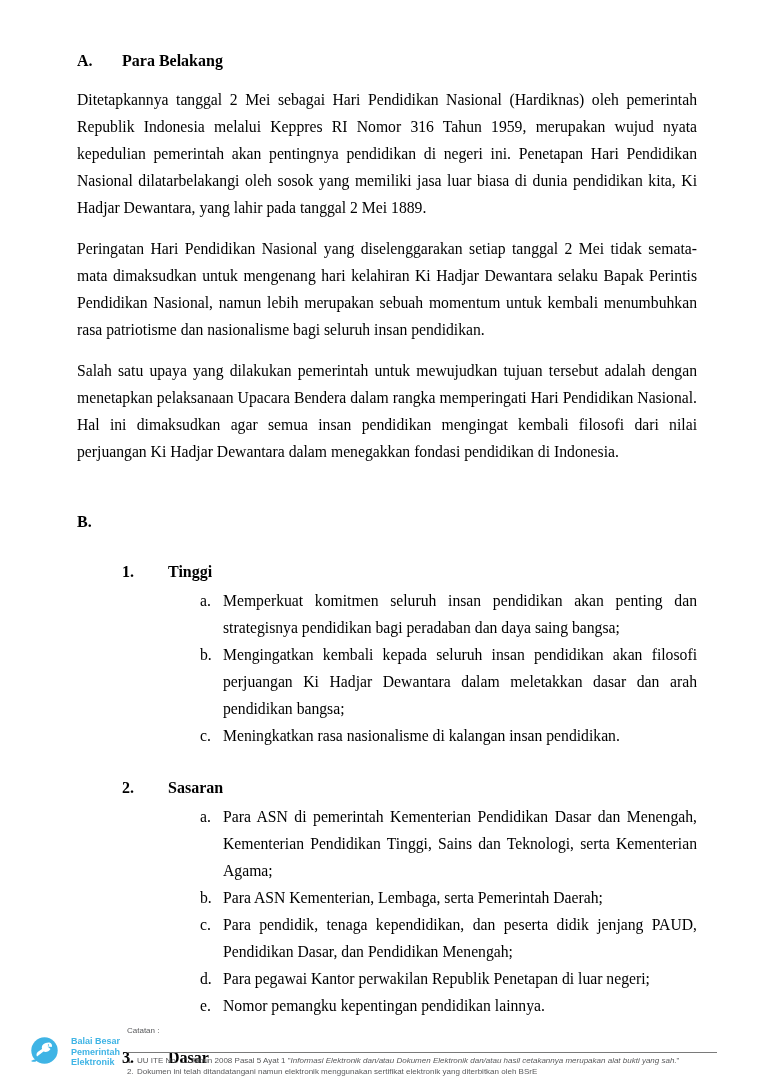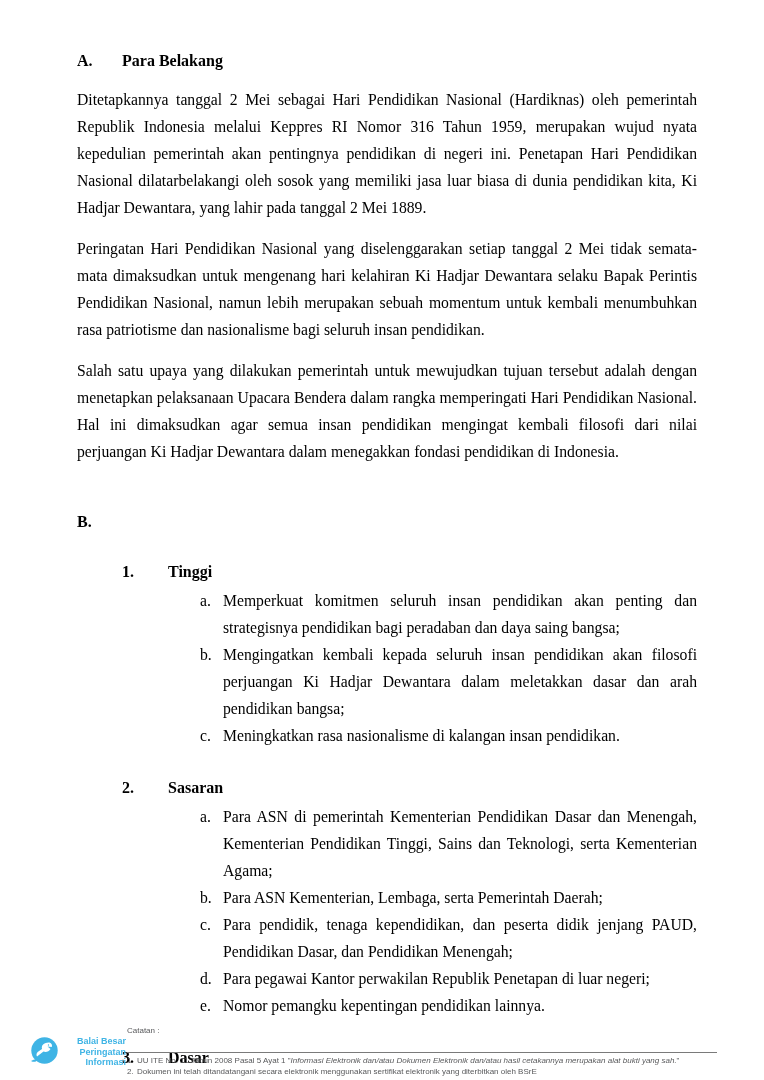--- a/index.html
+++ b/index.html
@@ -71,28 +71,27 @@
   }
   .logo-wrap {
     position: absolute;
     left: 27px;
     top: 11px;
     display: flex;
     align-items: flex-start;
   }
   .logo-svg { width: 34px; height: 34px; flex: none; }
   .logo-text {
-    margin-left: 16px;
+    margin-left: 10px;
     padding-top: 1px;
     color: #3FB4E5;
     font-size: 9px;
     font-weight: bold;
     line-height: 10.5px;
     white-space: nowrap;
-    text-align: right;
   }
   .notes {
     position: absolute;
     left: 127px;
     top: 2px;
     width: 590px;
     color: #58595B;
     font-size: 8px;
   }
   .catatan-label { line-height: 10px; margin-bottom: 16px; }
@@ -184,29 +183,29 @@
 
 <div class="footer">
   <div class="logo-wrap">
     <svg class="logo-svg" viewBox="0 0 34 34" xmlns="http://www.w3.org/2000/svg">
       <circle cx="17.5" cy="15.5" r="13.2" fill="#3FB4E5"></circle>
       <path d="M4 26 C6 24.5 8.5 24 10.5 25 C9 27 6.5 27.5 4 26 Z" fill="#3FB4E5"></path>
       <path d="M22.5 7.5 C24.5 8 25.5 10 24.8 12 L20.5 11.5 L23.5 14 C22 16.5 19 17.5 16.5 16.5 L10 21.5 C9 20 9.5 18 11 16.8 L15 14 C14.2 11.5 15.5 9 18 8.2 C19.5 7.7 21.2 7.3 22.5 7.5 Z M21.5 9.3 C21.1 9.3 20.8 9.6 20.8 10 C20.8 10.4 21.1 10.7 21.5 10.7 C21.9 10.7 22.2 10.4 22.2 10 C22.2 9.6 21.9 9.3 21.5 9.3 Z" fill="#ffffff"></path>
     </svg>
     <div class="logo-text">
       <div>Balai Besar</div>
-      <div>Peringatan</div>
-      <div>Informasi</div>
+      <div>Pemerintah</div>
+      <div>Elektronik</div>
     </div>
   </div>
   <div class="notes">
     <div class="catatan-label">Catatan :</div>
     <div class="rule"></div>
     <div class="note">
       <span class="note-num">1.</span>
       <span class="note-body"><span>UU ITE No. 11 Tahun 2008 Pasal 5 Ayat 1 "</span><em>Informasi Elektronik dan/atau Dokumen Elektronik dan/atau hasil cetakannya merupakan alat bukti yang sah.</em><span>"</span></span>
     </div>
     <div class="note">
       <span class="note-num">2.</span>
-      <span class="note-body">Dokumen ini telah ditandatangani secara elektronik menggunakan sertifikat elektronik yang diterbitkan oleh BSrE</span>
+      <span class="note-body">Dokumen ini telah ditandatangani namun elektronik menggunakan sertifikat elektronik yang diterbitkan oleh BSrE</span>
     </div>
   </div>
 </div>
 
 </body></html>

